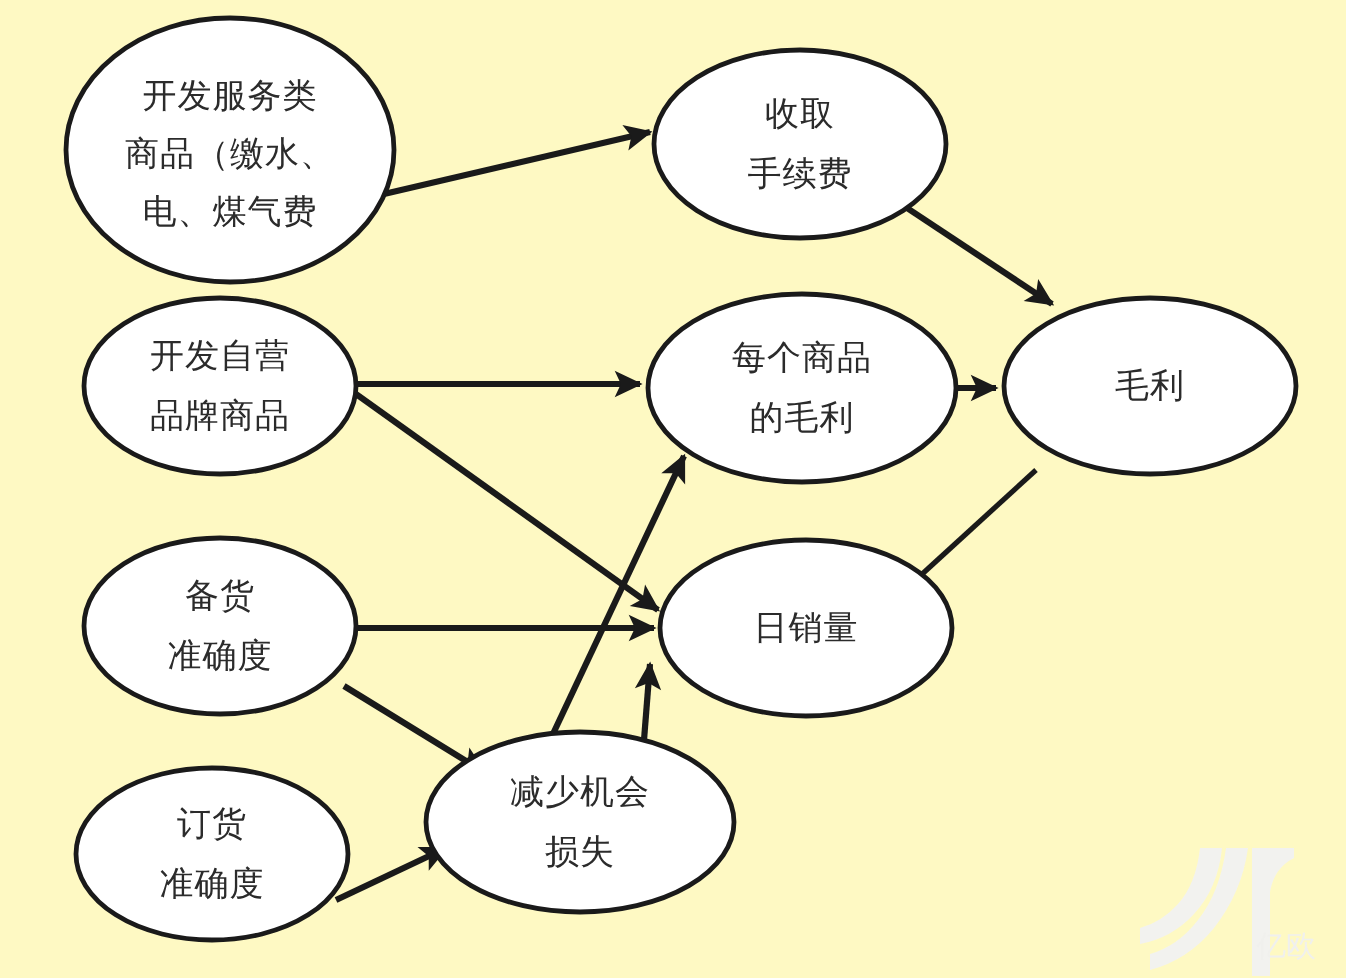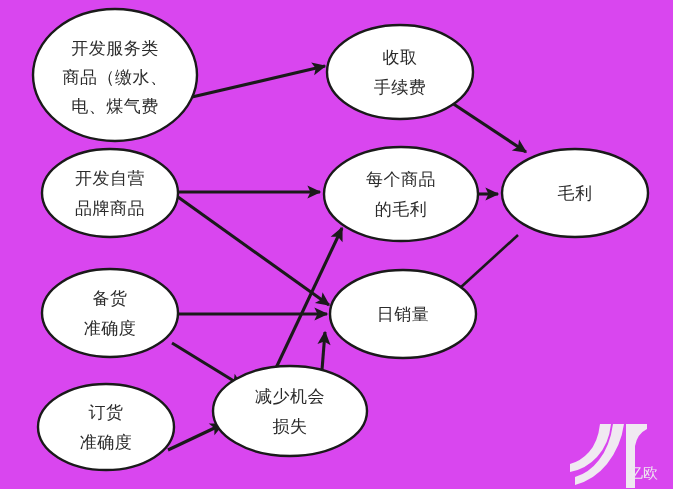--- a/index.html
+++ b/index.html
@@ -1,18 +1,18 @@
 <!DOCTYPE html>
 <html><head>
 <meta charset="utf-8">
 <style>
   html,body{margin:0;padding:0;background:#ffffff;}
   body{width:673px;height:489px;overflow:hidden;
        font-family:"Liberation Sans","DejaVu Sans",sans-serif;}
-  #diagram-root{position:relative;width:673px;height:489px;background:#d946ef;}
+  #diagram-root{position:relative;width:673px;height:489px;background:#fef9c3;}
   svg#diagram-canvas{position:absolute;top:0;left:0;width:673px;height:489px;display:block;}
   .node-ellipse{fill:#ffffff;stroke:#1a1a1a;stroke-width:2.4;}
   .edge-line{stroke:#1a1a1a;stroke-width:3.1;fill:none;stroke-linecap:butt;}
   .edge-line.thin{stroke-width:2.6;}
   .node-label{fill:#2b2b2b;font-family:"DejaVu Sans","Liberation Sans",sans-serif;
               font-size:17px;text-anchor:middle;dominant-baseline:middle;
               letter-spacing:0.5px;}
   .wm-logo{fill:#f2f2f2;}
   .wm-text{fill:#f0f0f0;font-size:15px;font-family:"DejaVu Sans","Liberation Sans",sans-serif;}
 </style>

